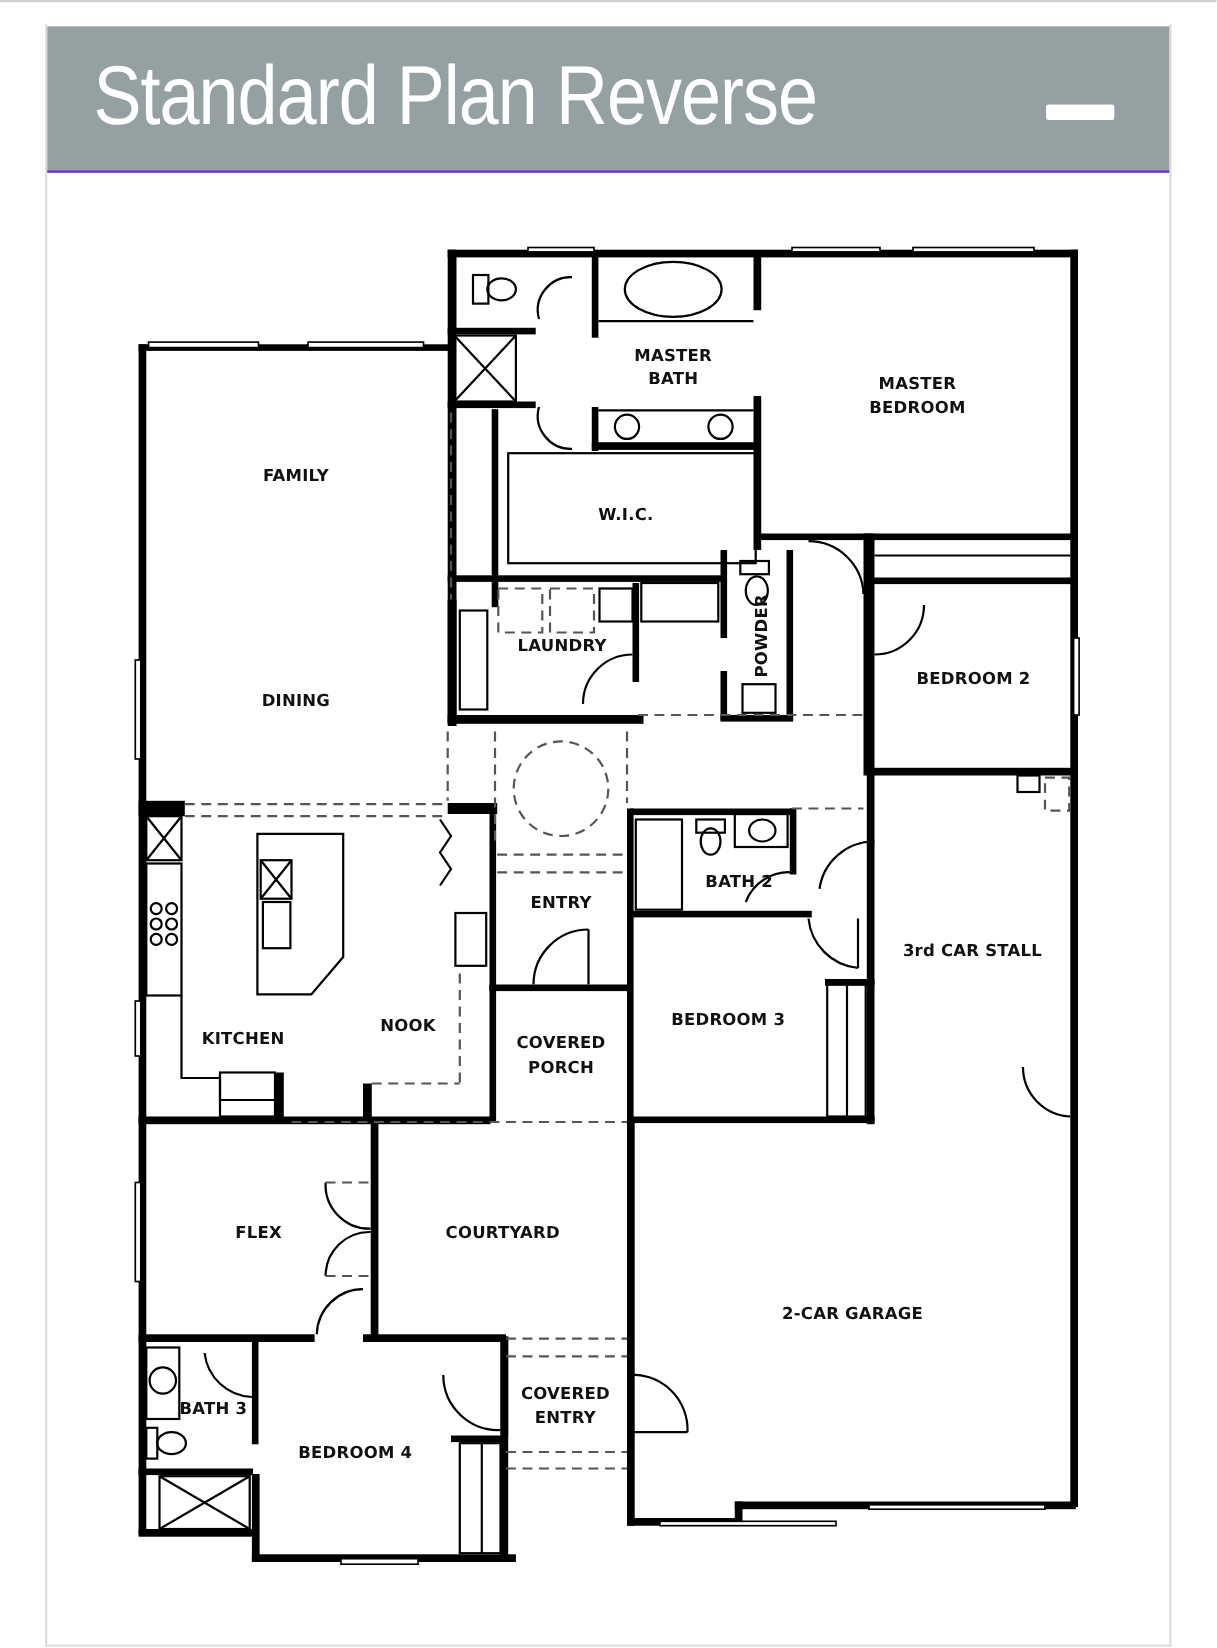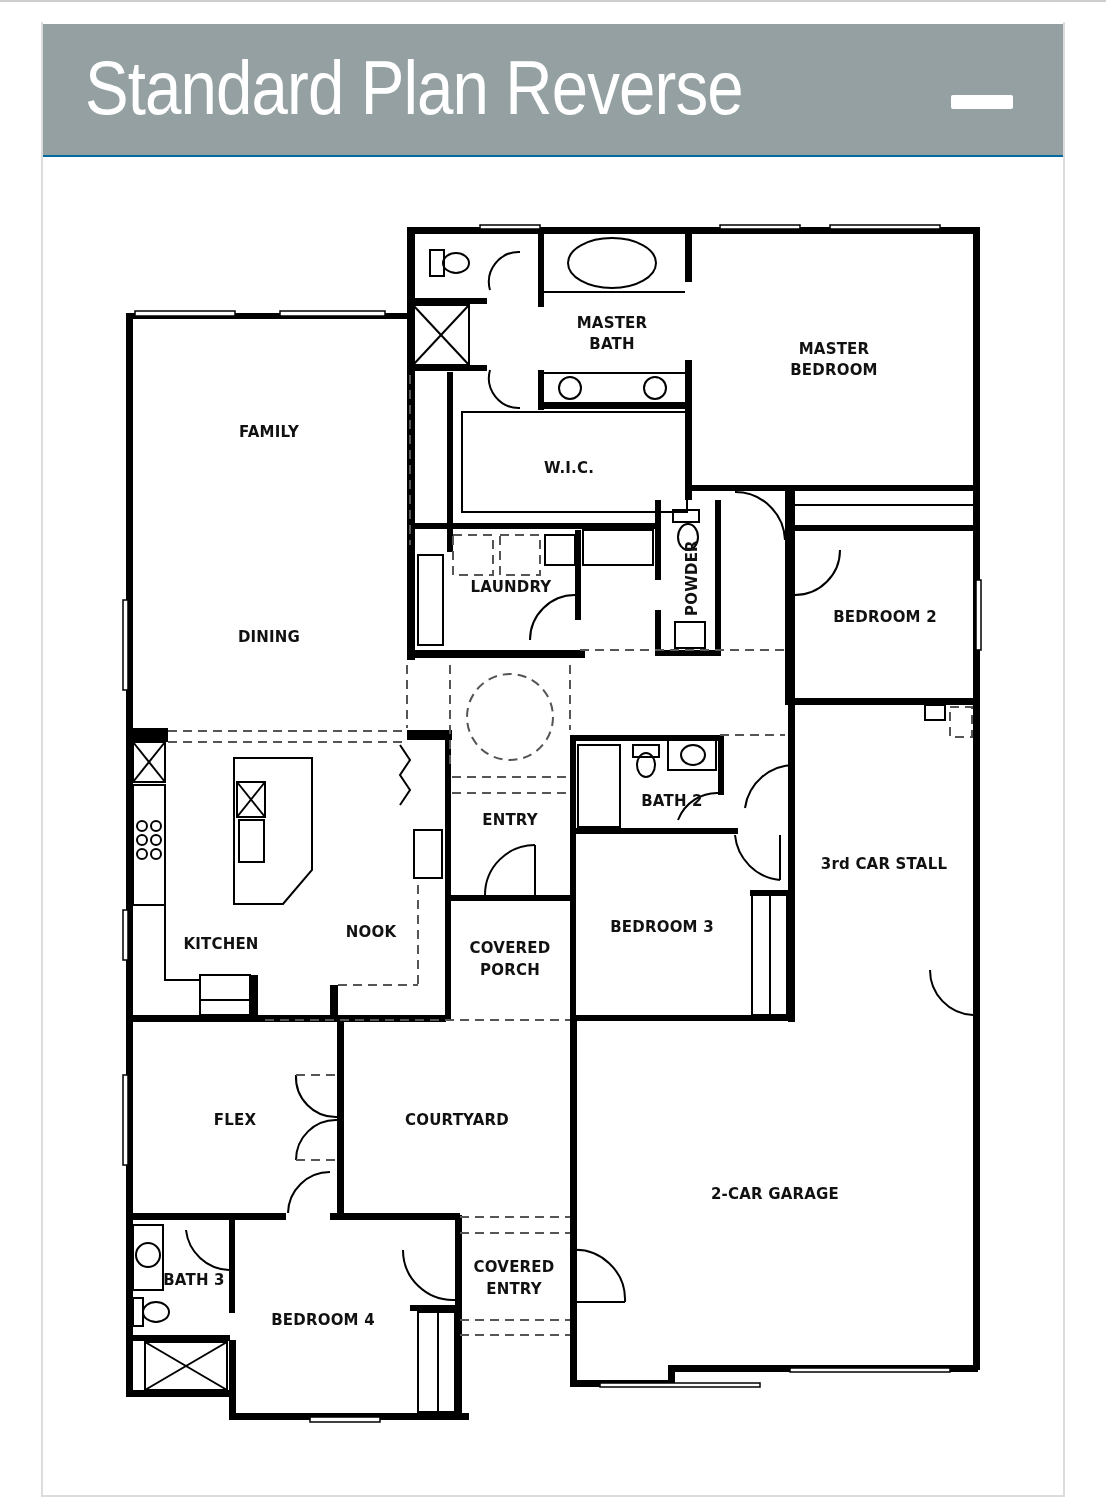--- a/index.html
+++ b/index.html
@@ -1,19 +1,19 @@
 <!DOCTYPE html>
 <html><head>
 <meta charset="utf-8">
 <style>
   html, body { margin: 0; padding: 0; background: #ffffff; }
   body { width: 1106px; height: 1498px; position: relative; overflow: hidden; font-family: "DejaVu Sans", sans-serif; }
   .top-rule { position: absolute; left: 0; top: 0; width: 1106px; height: 2px; background: #cfcfcf; }
   .panel { position: absolute; left: 41px; top: 22px; width: 1024px; height: 1475px; border-left: 2px solid #dcdcdc; border-right: 2px solid #dcdcdc; border-bottom: 2px solid #dcdcdc; background: #fff; box-sizing: border-box; }
-  .header { position: absolute; left: 43px; top: 24px; width: 1020px; height: 131px; background: #94a0a1; border-bottom: 2px solid #0369a1; }
+  .header { position: absolute; left: 43px; top: 24px; width: 1020px; height: 131px; background: #94a0a1; border-bottom: 2px solid #6d28d9; }
   .header-title { position: absolute; left: 42px; top: 18px; font-family: "Liberation Sans", sans-serif; font-size: 76px; color: #ffffff; letter-spacing: -1px; transform: scaleX(0.86); transform-origin: left center; white-space: nowrap; line-height: 92px; }
   .collapse-btn { position: absolute; left: 908px; top: 71px; width: 62px; height: 14px; background: #ffffff; border-radius: 2px; cursor: pointer; }
   .plan { position: absolute; left: 0; top: 0; }
   .room-label { font-family: "DejaVu Sans", sans-serif; font-weight: bold; font-size: 15px; fill: #111; text-anchor: middle; letter-spacing: 0.2px; }
   .wall { fill: #000; }
   .thin { stroke: #000; stroke-width: 2; fill: none; }
   .dash { stroke: #555; stroke-width: 2; fill: none; stroke-dasharray: 9 6; }
   .win { stroke: #000; stroke-width: 1.5; fill: #fff; }
 </style>
 </head>

